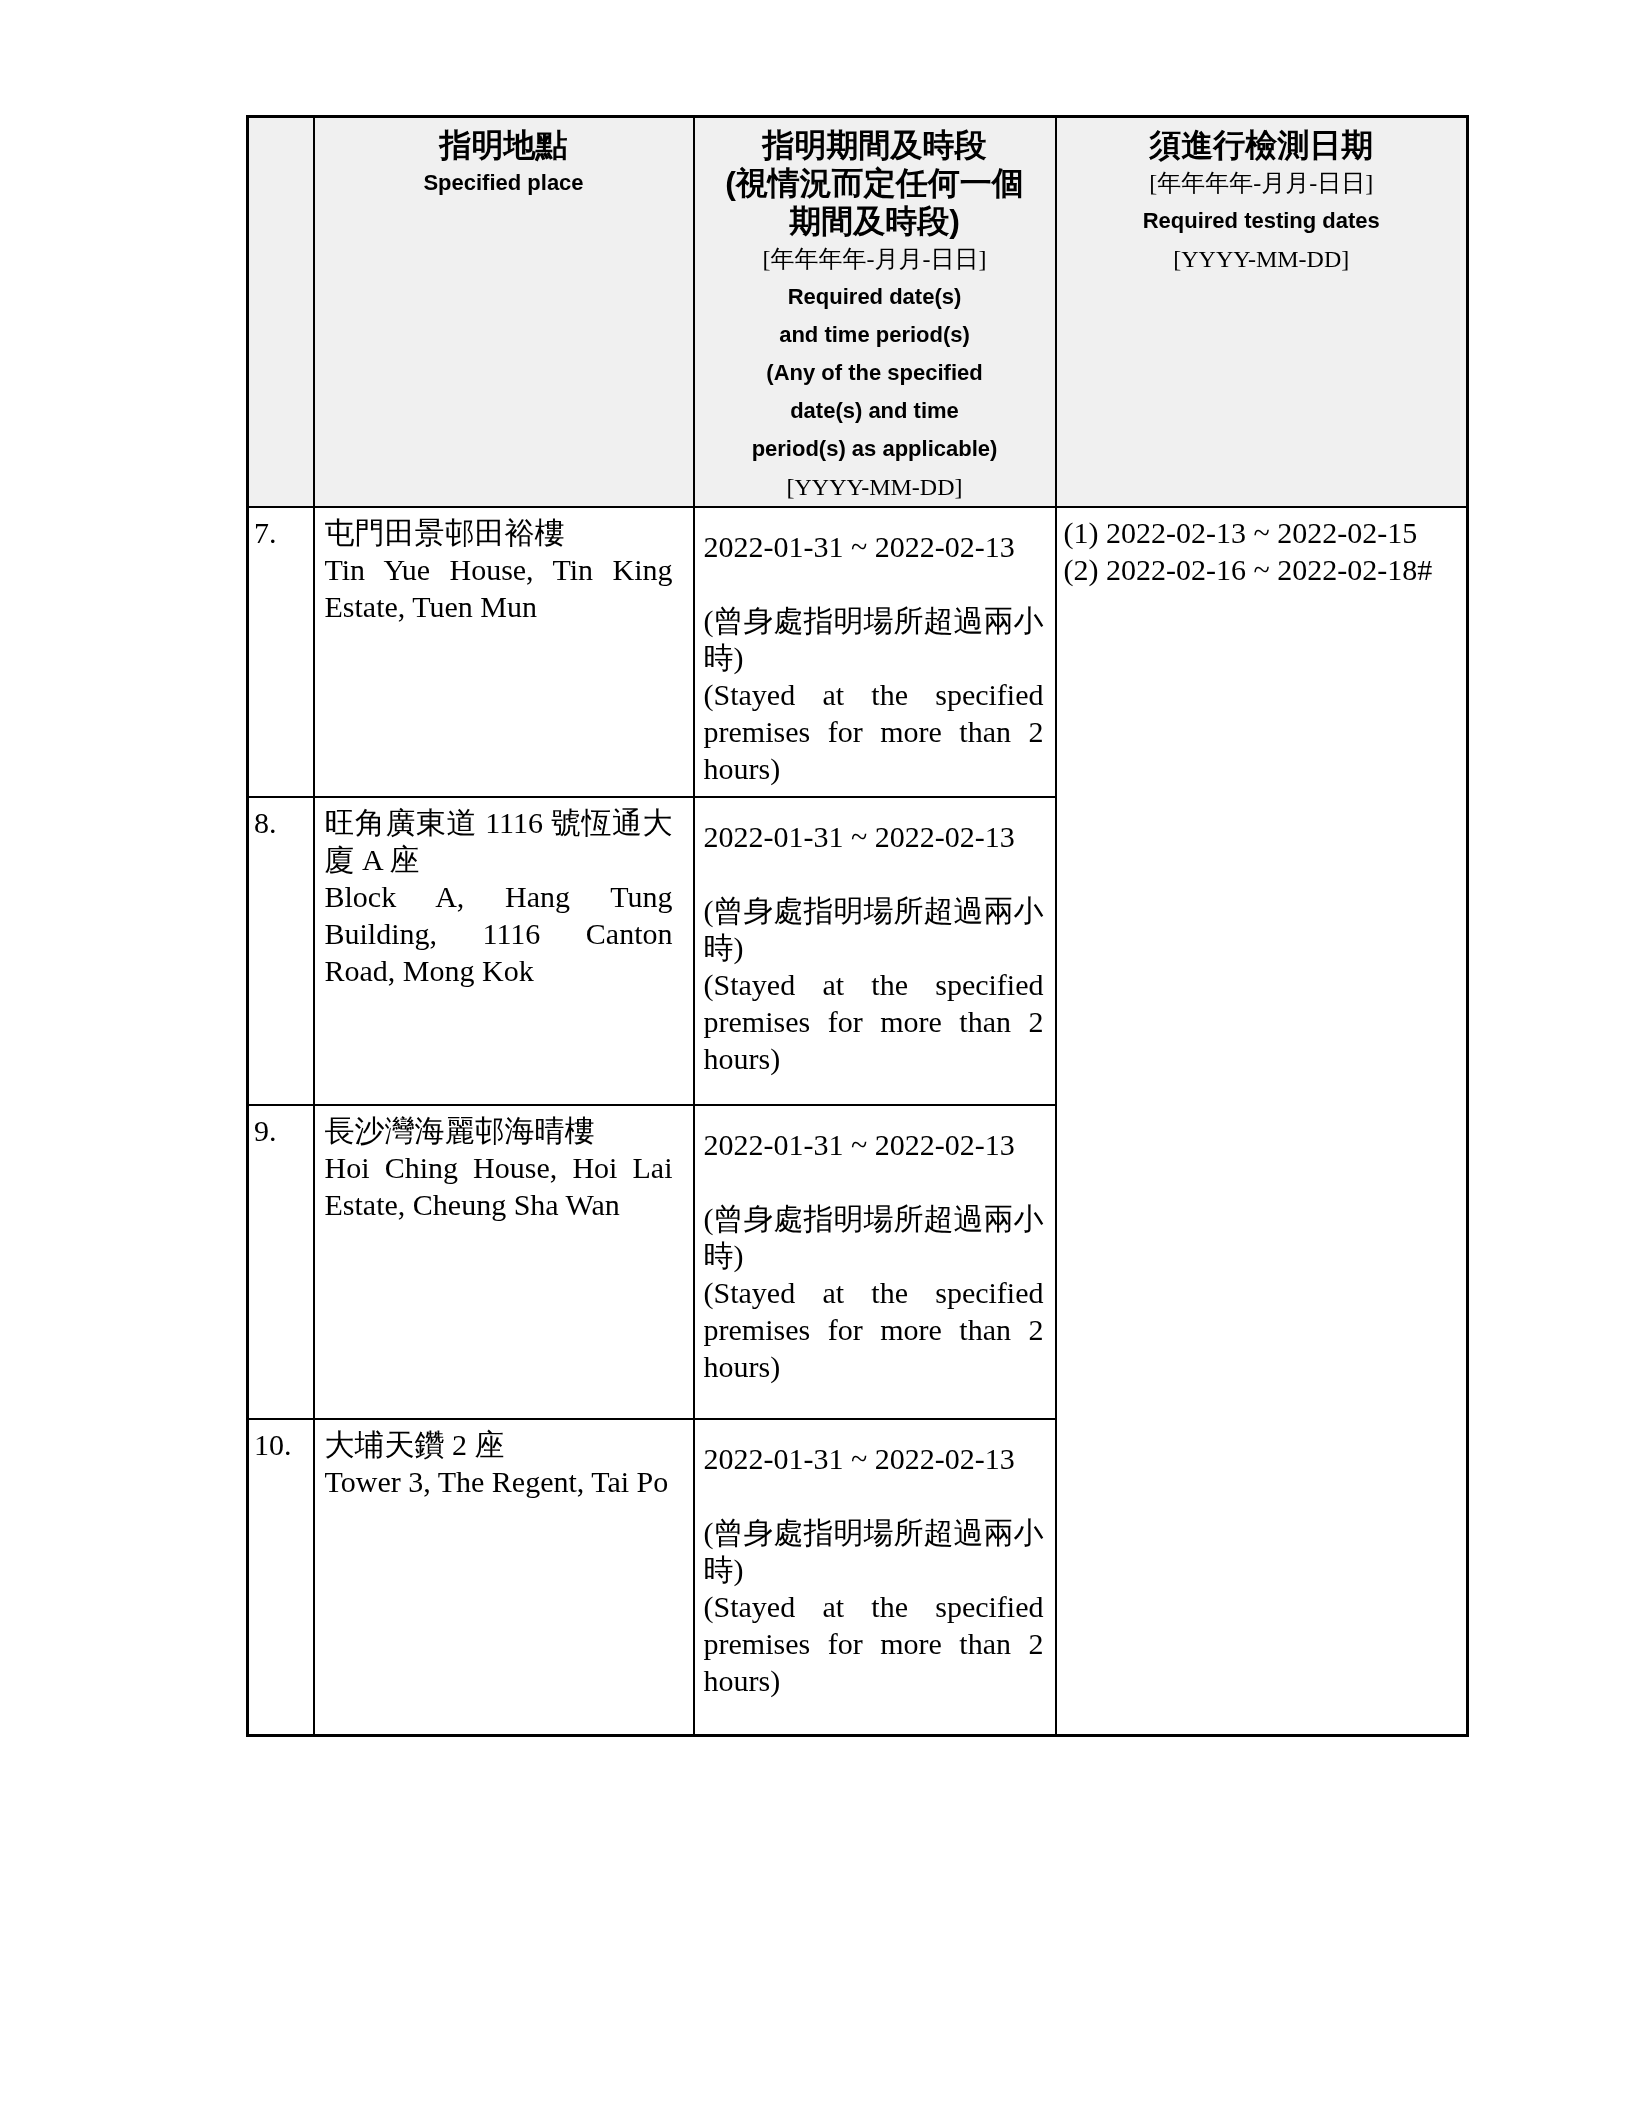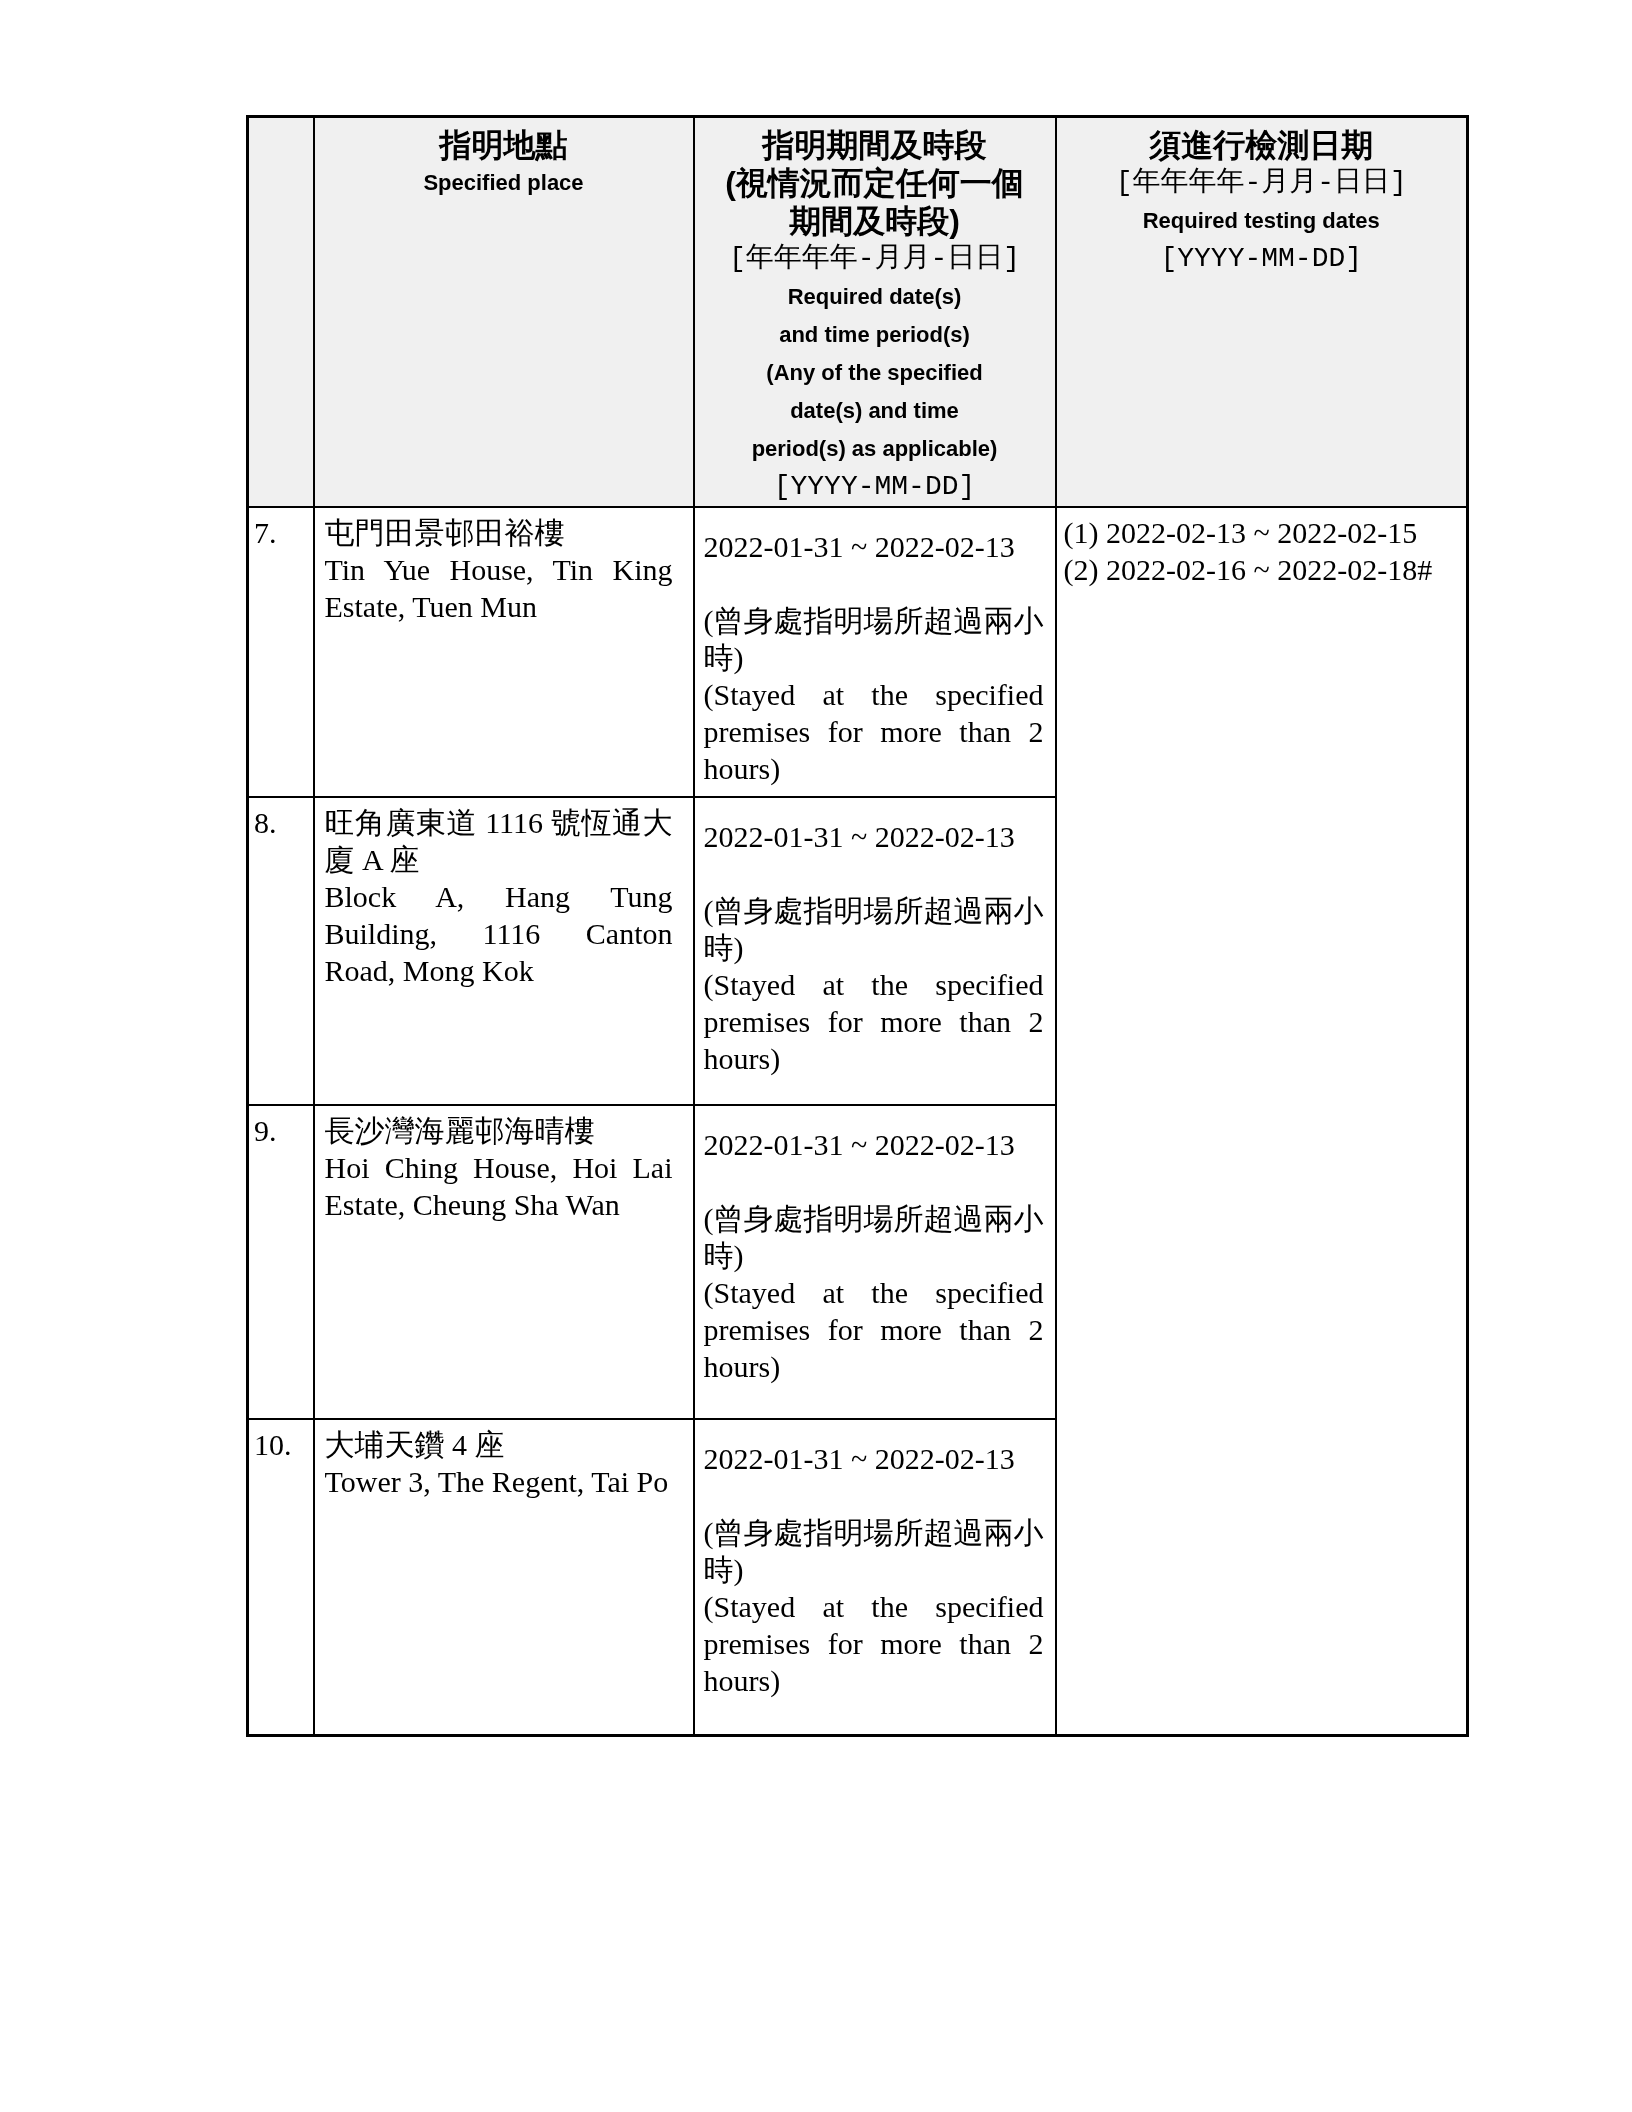--- a/index.html
+++ b/index.html
@@ -52,23 +52,23 @@
     font-family: "Liberation Sans", sans-serif;
     font-weight: bold;
     font-size: 32px;
   }
   .h-en {
     font-family: "Liberation Sans", sans-serif;
     font-weight: bold;
     font-size: 22px;
   }
   .h-note {
-    font-family: Liberation Mono, monospace;
+    font-family: Liberation Serif, serif;
     font-weight: normal;
-    font-size: 28px;
+    font-size: 24px;
   }
 
   td.num-cell {
     padding: 6px 2px 0 5px;
     line-height: 37px;
     text-align: left;
   }
   td.place-cell {
     padding: 6px 20px 0 10px;
     line-height: 37px;
@@ -166,21 +166,21 @@
       <div>2022-01-31 ~ 2022-02-13</div>
       <div class="blank-line"></div>
       <div>(曾身處指明場所超過兩小時)</div>
       <div>(Stayed at the specified premises for more than 2 hours)</div>
     </td>
   </tr>
 
   <tr class="row-10">
     <td class="num-cell">10.</td>
     <td class="place-cell">
-      <div>大埔天鑽 4 座</div>
+      <div>大埔天鑽 2 座</div>
       <div>Tower 3, The Regent, Tai Po</div>
     </td>
     <td class="period-cell">
       <div>2022-01-31 ~ 2022-02-13</div>
       <div class="blank-line"></div>
       <div>(曾身處指明場所超過兩小時)</div>
       <div>(Stayed at the specified premises for more than 2 hours)</div>
     </td>
   </tr>
 </tbody>

